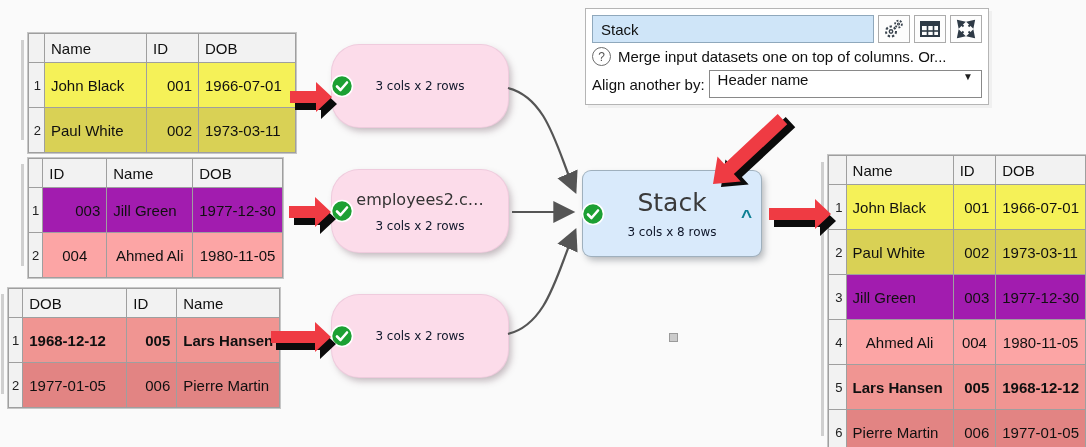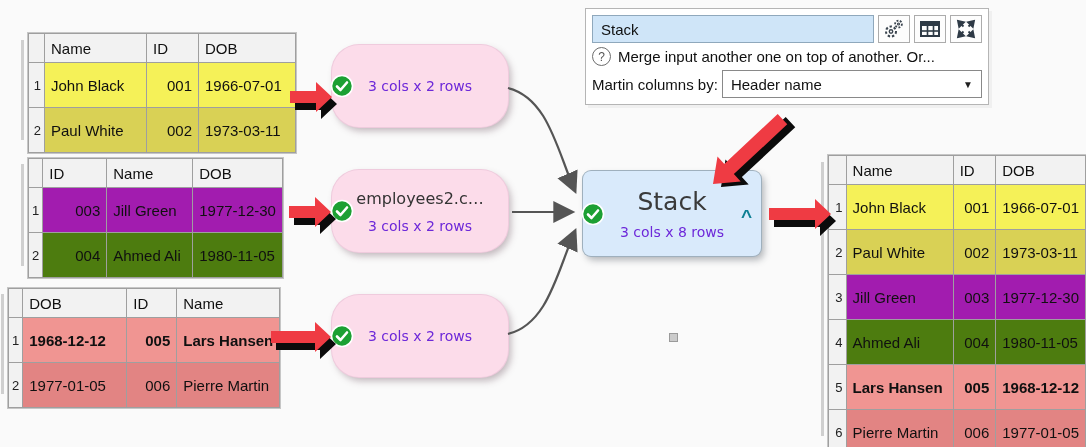--- a/index.html
+++ b/index.html
@@ -12,38 +12,38 @@
     position:absolute; border-collapse:collapse; background:#fff;
     font-family:"Liberation Sans", sans-serif; font-size:15px; color:#101010;
     box-shadow:0 0 0 1px #c6c6c6; z-index:2;
   }
   .itable th, .itable td { border:1px solid #9f9f9f; padding:2px 6px; overflow:hidden; white-space:nowrap; }
   .itable th { background:#f2f2f2; font-weight:400; text-align:left; height:24px; }
   .itable td { height:40px; }
   .itable .rn { background:#f2f2f2; font-size:13px; text-align:right; padding:2px 3px; color:#222; }
   .ar { text-align:right; }
   .c-y1 { background:#f5f158; } .c-y2 { background:#d9d155; }
-  .c-t1 { background:#a21caf; } .c-t2 { background:#4d7c0f; }
+  .c-t1 { background:#a21caf; } .c-t2 { background:#fca5a5;text-align:center; }
   .c-r1 { background:#f09592;font-weight:bold; } .c-r2 { background:#e28483; }
   .sliver { position:absolute; width:3px; background:#cfcfcf; z-index:1; }
   
   .pnode {
     position:absolute; width:176px; height:82px; z-index:3;
     background:#fcdcea; border-radius:27px;
     box-shadow:0 0 0 1px #efcbdd, 3px 4px 7px rgba(90,60,75,.35);
     display:flex; flex-direction:column; align-items:center; justify-content:center; gap:10px;
   }
   .snode {
     position:absolute; left:583px; top:171px; width:178px; height:85px; z-index:3;
     background:#d9eafb; border-radius:8px;
     box-shadow:0 0 0 1px #9fb0bd, 3px 4px 7px rgba(40,50,60,.35);
     display:flex; flex-direction:column; align-items:center; justify-content:center; gap:8px;
   }
   .nlabel { font-family:"DejaVu Sans", sans-serif; font-size:16px; color:#333; }
-  .nsub   { font-family:"DejaVu Sans", sans-serif; font-size:14px; color:#6d28d9; }
+  .nsub   { font-family:"DejaVu Sans", sans-serif; font-size:12px; color:#0f172a; }
   .slabel { font-family:"DejaVu Sans", sans-serif; font-size:25px; color:#3a3a3a; }
   .check  { position:absolute; left:-2px; top:50%; transform:translateY(-50%); width:24px; height:24px; }
   .collapse-caret {
     position:absolute; right:9px; top:50%; transform:translateY(-38%);
     font-size:19px; font-weight:700; color:#0c7f93; line-height:1; cursor:pointer;
   }
   
   #overlay { position:absolute; left:0; top:0; z-index:4; pointer-events:none; }
   
   .panel {
@@ -62,21 +62,21 @@
     display:flex; align-items:center; justify-content:center; padding:0; cursor:pointer;
   }
   .desc-row { font-size:15px; color:#101010; white-space:nowrap; overflow:hidden; gap:7px; }
   .help-ic {
     width:17px; height:17px; flex:none; border:1.6px solid #6d6d6d; border-radius:50%;
     color:#555; font-size:12px; display:flex; align-items:center; justify-content:center;
   }
   .combo-row { font-size:15px; }
   .combo {
     flex:1; height:26px; border:1px solid #898989; background:#fff; cursor:pointer;
-    display:flex; align-items:center; justify-content:space-between; padding:0 8px;gap:8px;
+    display:flex; align-items:flex-start; justify-content:space-between; padding:0 8px;gap:8px;
   }
   .combo-caret { font-size:10px; color:#1e1e1e; }
   .dot { position:absolute; left:669px; top:333px; width:7px; height:7px; background:#cbcbcb; border:1px solid #9a9a9a; z-index:2; }
 </style>
 </head>
 <body>
 
 <div id="canvas">
 
   <div class="sliver" style="left:21px; top:40px;  height:100px;"></div>
@@ -330,24 +330,24 @@
             <line x1="7.5" y1="12.5" x2="4" y2="16"></line>
               <polygon points="2,18 8,16.8 3.2,12"></polygon>
             <line x1="12.5" y1="12.5" x2="16" y2="16"></line>
               <polygon points="18,18 12,16.8 16.8,12"></polygon>
           </g>
         </svg>
       </button>
     </div>
     <div class="prow desc-row">
       <span class="help-ic">?</span>
-      <span>Merge input another one on top of another. Or...</span>
+      <span>Merge input datasets one on top of columns. Or...</span>
     </div>
     <div class="prow combo-row">
-      <span>Martin columns by:</span>
+      <span>Align another by:</span>
       <div class="combo">
         <span>Header name</span>
         <span class="combo-caret">▼</span>
       </div>
     </div>
   </div>
 
   <div class="dot"></div>
 
 </div>

